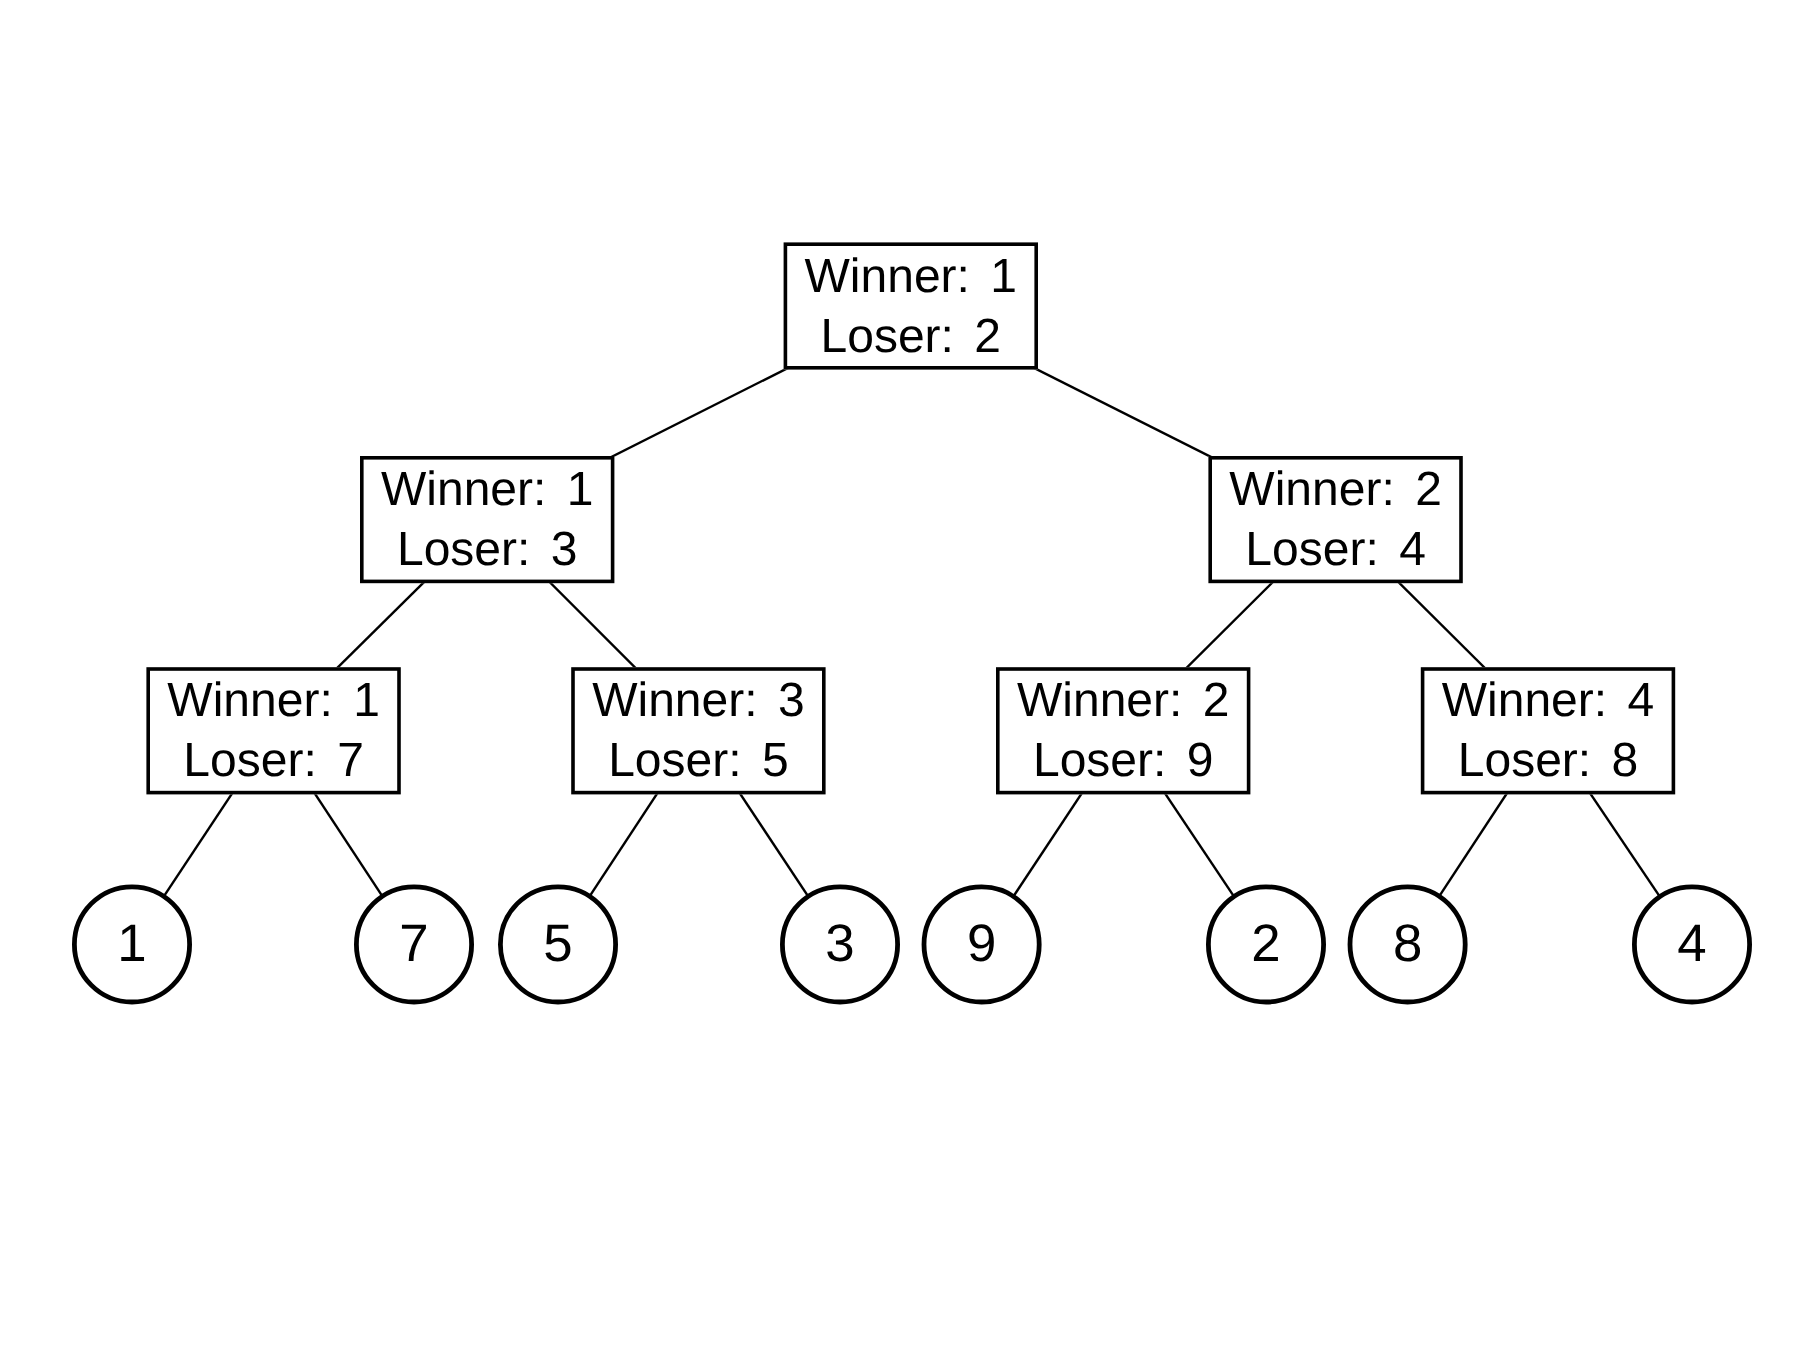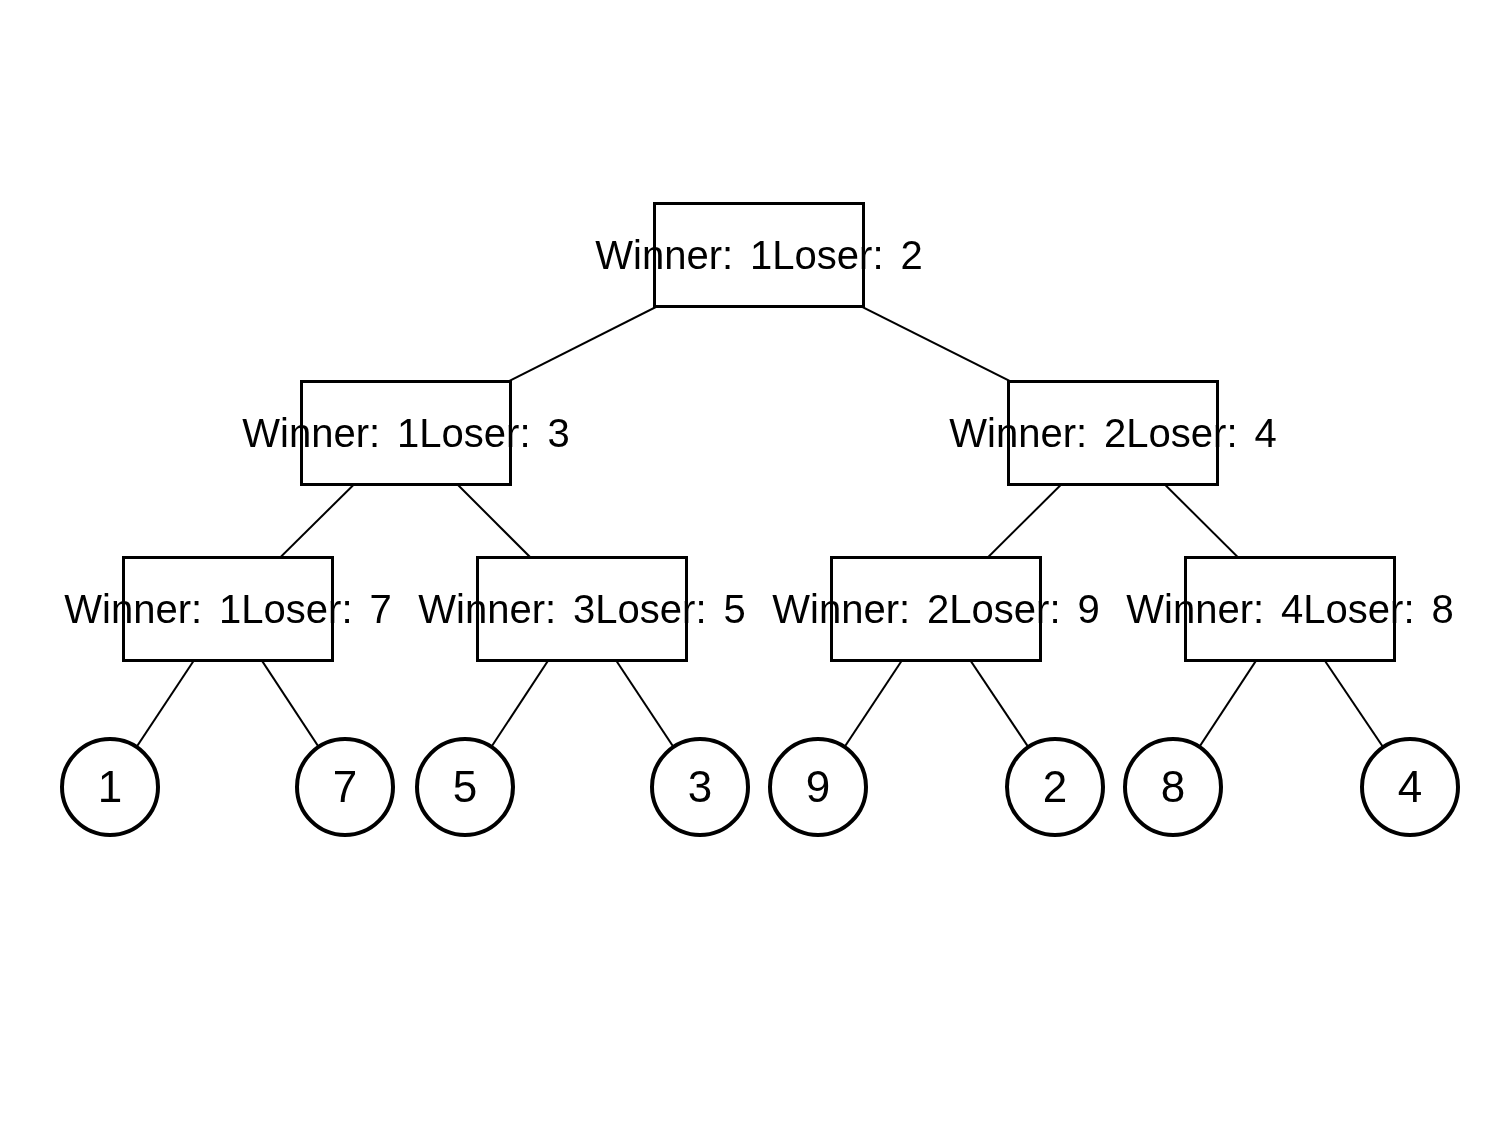--- a/index.html
+++ b/index.html
@@ -22,20 +22,21 @@
     z-index: 0;
   }
   .match {
     position: absolute;
     width: 212px;
     height: 106px;
     box-sizing: border-box;
     background: #ffffff;
     border: 3px solid #000000;
     display: flex;
+    flex-direction: column;
     justify-content: center;
     align-items: center;
     z-index: 1;
     color: #000000;
   }
   .match .row {
     display: flex;
     justify-content: center;
     align-items: baseline;
     font-size: 40px;

